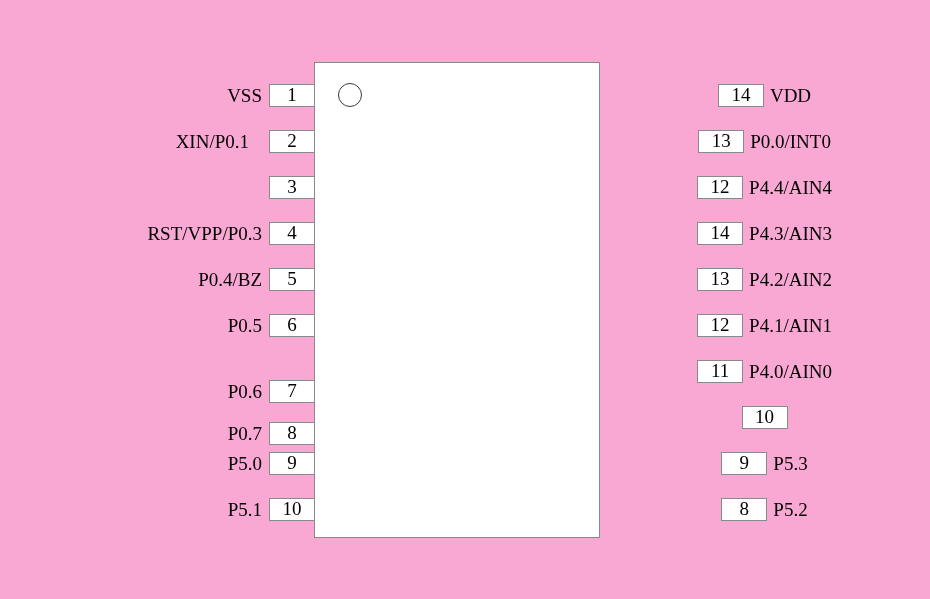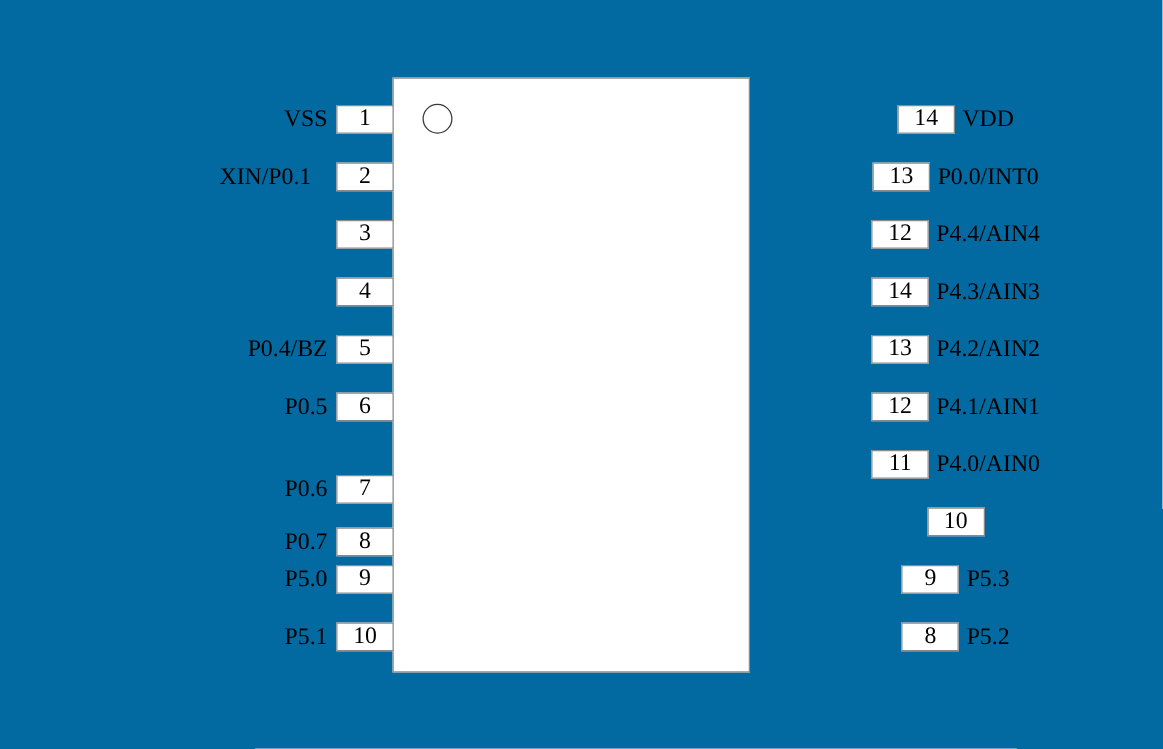--- a/index.html
+++ b/index.html
@@ -13,21 +13,21 @@
     height: 599px;
     overflow: hidden;
     font-family: "Liberation Serif", "DejaVu Serif", serif;
     color: #000000;
   }
 
   #diagram {
     position: relative;
     width: 930px;
     height: 599px;
-    background: #0369a1;
+    background: #f9a8d4;
   }
 
   
   .chip-body {
     position: absolute;
     left: 314px;
     top: 62px;
     width: 286px;
     height: 476px;
     box-sizing: border-box;
@@ -112,20 +112,21 @@
         <div class="pin-box">1</div>
       </div>
       <div class="pin-row left" style="top: 130px; gap: 13px;">
         <div class="pin-label">XIN/P0.1</div>
         <div class="pin-box">2</div>
       </div>
       <div class="pin-row left" style="top: 176px;">
         <div class="pin-box">3</div>
       </div>
       <div class="pin-row left" style="top: 222px;">
+        <div class="pin-label">RST/VPP/P0.3</div>
         <div class="pin-box">4</div>
       </div>
       <div class="pin-row left" style="top: 268px;">
         <div class="pin-label">P0.4/BZ</div>
         <div class="pin-box">5</div>
       </div>
       <div class="pin-row left" style="top: 314px;">
         <div class="pin-label">P0.5</div>
         <div class="pin-box">6</div>
       </div>

